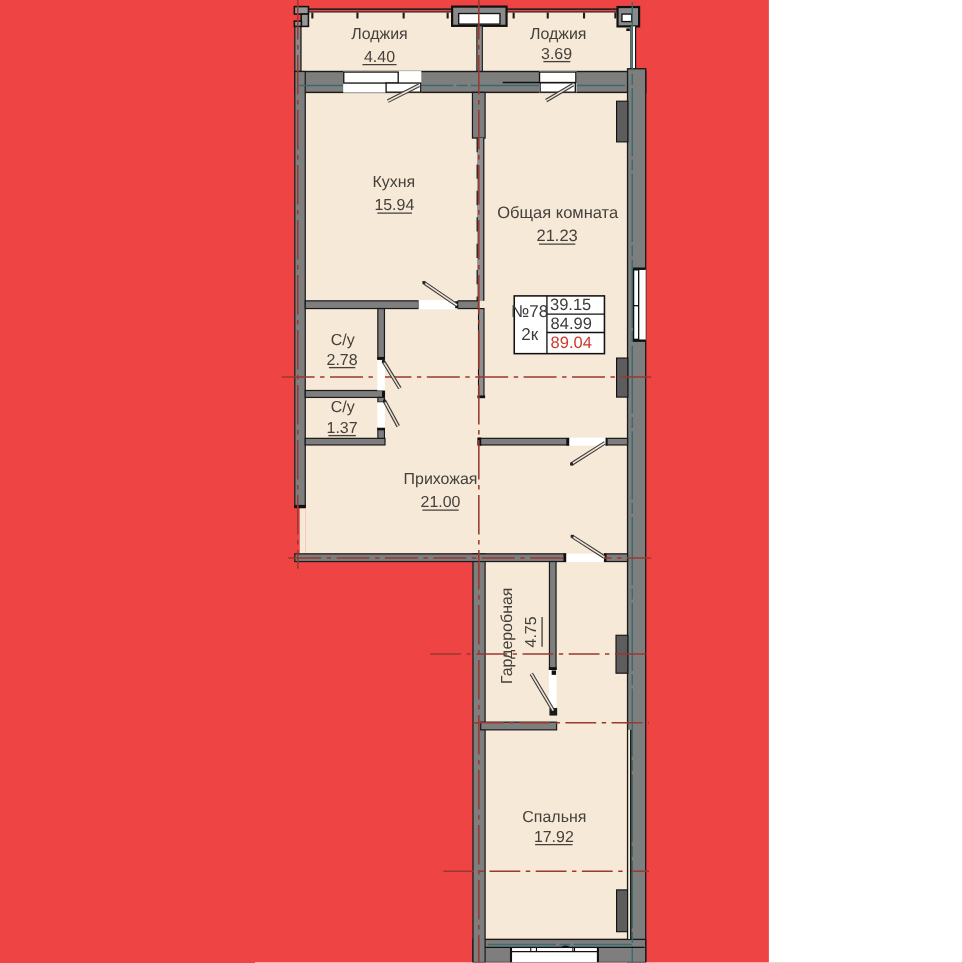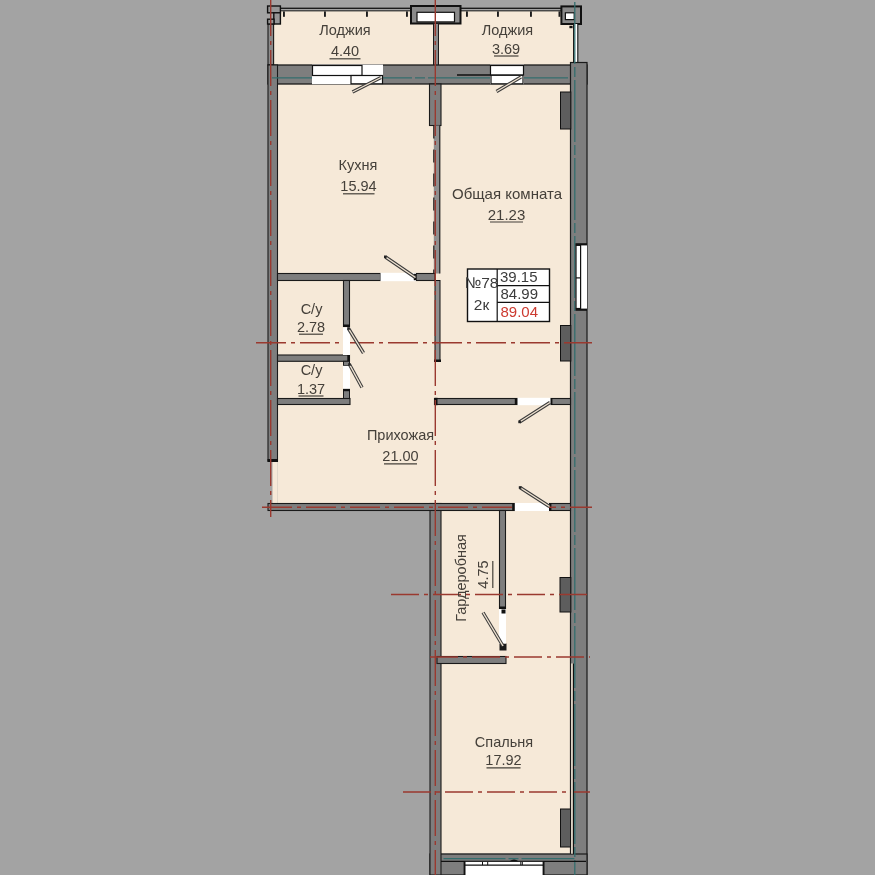--- a/index.html
+++ b/index.html
@@ -1,16 +1,16 @@
 <!DOCTYPE html>
 <html><head>
 <meta charset="utf-8">
 <style>
 html,body{margin:0;padding:0;background:#ffffff;}
-#plan{position:relative;width:875px;height:875px;background:#a3a3a3;overflow:hidden;}
+#plan{position:relative;width:699px;height:875px;background:#ef4444;overflow:hidden;}
 svg{position:absolute;left:0;top:0;}
 text{font-family:"Liberation Sans",sans-serif;}
 </style>
 </head>
 <body>
 <div id="plan">
 <svg width="875" height="875" viewBox="0 0 875 875">
 
 <rect x="273.8" y="11" width="160" height="54" fill="#f6e9d8"></rect>
 

